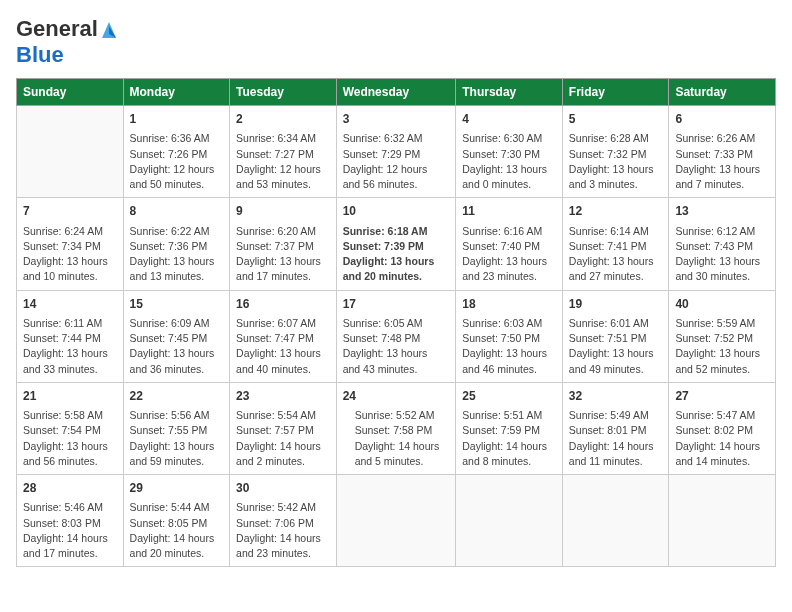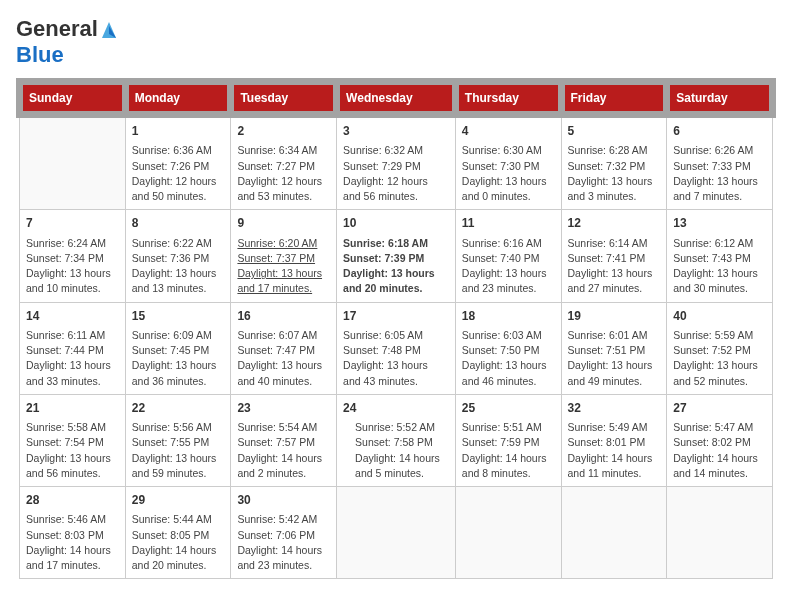--- a/index.html
+++ b/index.html
@@ -36,27 +36,27 @@
       font-size: 15px;
       font-weight: normal;
       color: #555;
     }
     table {
       width: 100%;
       border-collapse: collapse;
       font-size: 11px;
     }
     thead tr th {
-      background: #b91c1c;
+      background: #15803d;
       color: #fff;
       text-align: left;
       padding: 6px 6px;
       font-size: 12px;
       font-weight: bold;
-      border: 7px solid #a3a3a3;
+      border: 1px solid #a3a3a3;
     }
     tbody tr td {
       vertical-align: top;
       padding: 5px 6px;
       border: 1px solid #ccc;
       background: #fff;
       min-height: 70px;
       line-height: 1.45;
       color: #333;
     }
@@ -165,21 +165,21 @@
         </td>
         <td>
           <span class="day-num">8</span>
           <div class="cell-content" style="white-space: pre-line;">Sunrise: 6:22 AM
 Sunset: 7:36 PM
 Daylight: 13 hours
 and 13 minutes.</div>
         </td>
         <td>
           <span class="day-num">9</span>
-          <div class="cell-content" style="white-space: pre-line; text-decoration: underline;">Sunrise: 6:20 AM
+          <div class="cell-content" style="white-space: pre-line;">Sunrise: 6:20 AM
 Sunset: 7:37 PM
 Daylight: 13 hours
 and 17 minutes.</div>
         </td>
         <td>
           <span class="day-num">10</span>
           <div class="cell-content" style="white-space: pre-line; font-weight: bold;">Sunrise: 6:18 AM
 Sunset: 7:39 PM
 Daylight: 13 hours
 and 20 minutes.</div>

